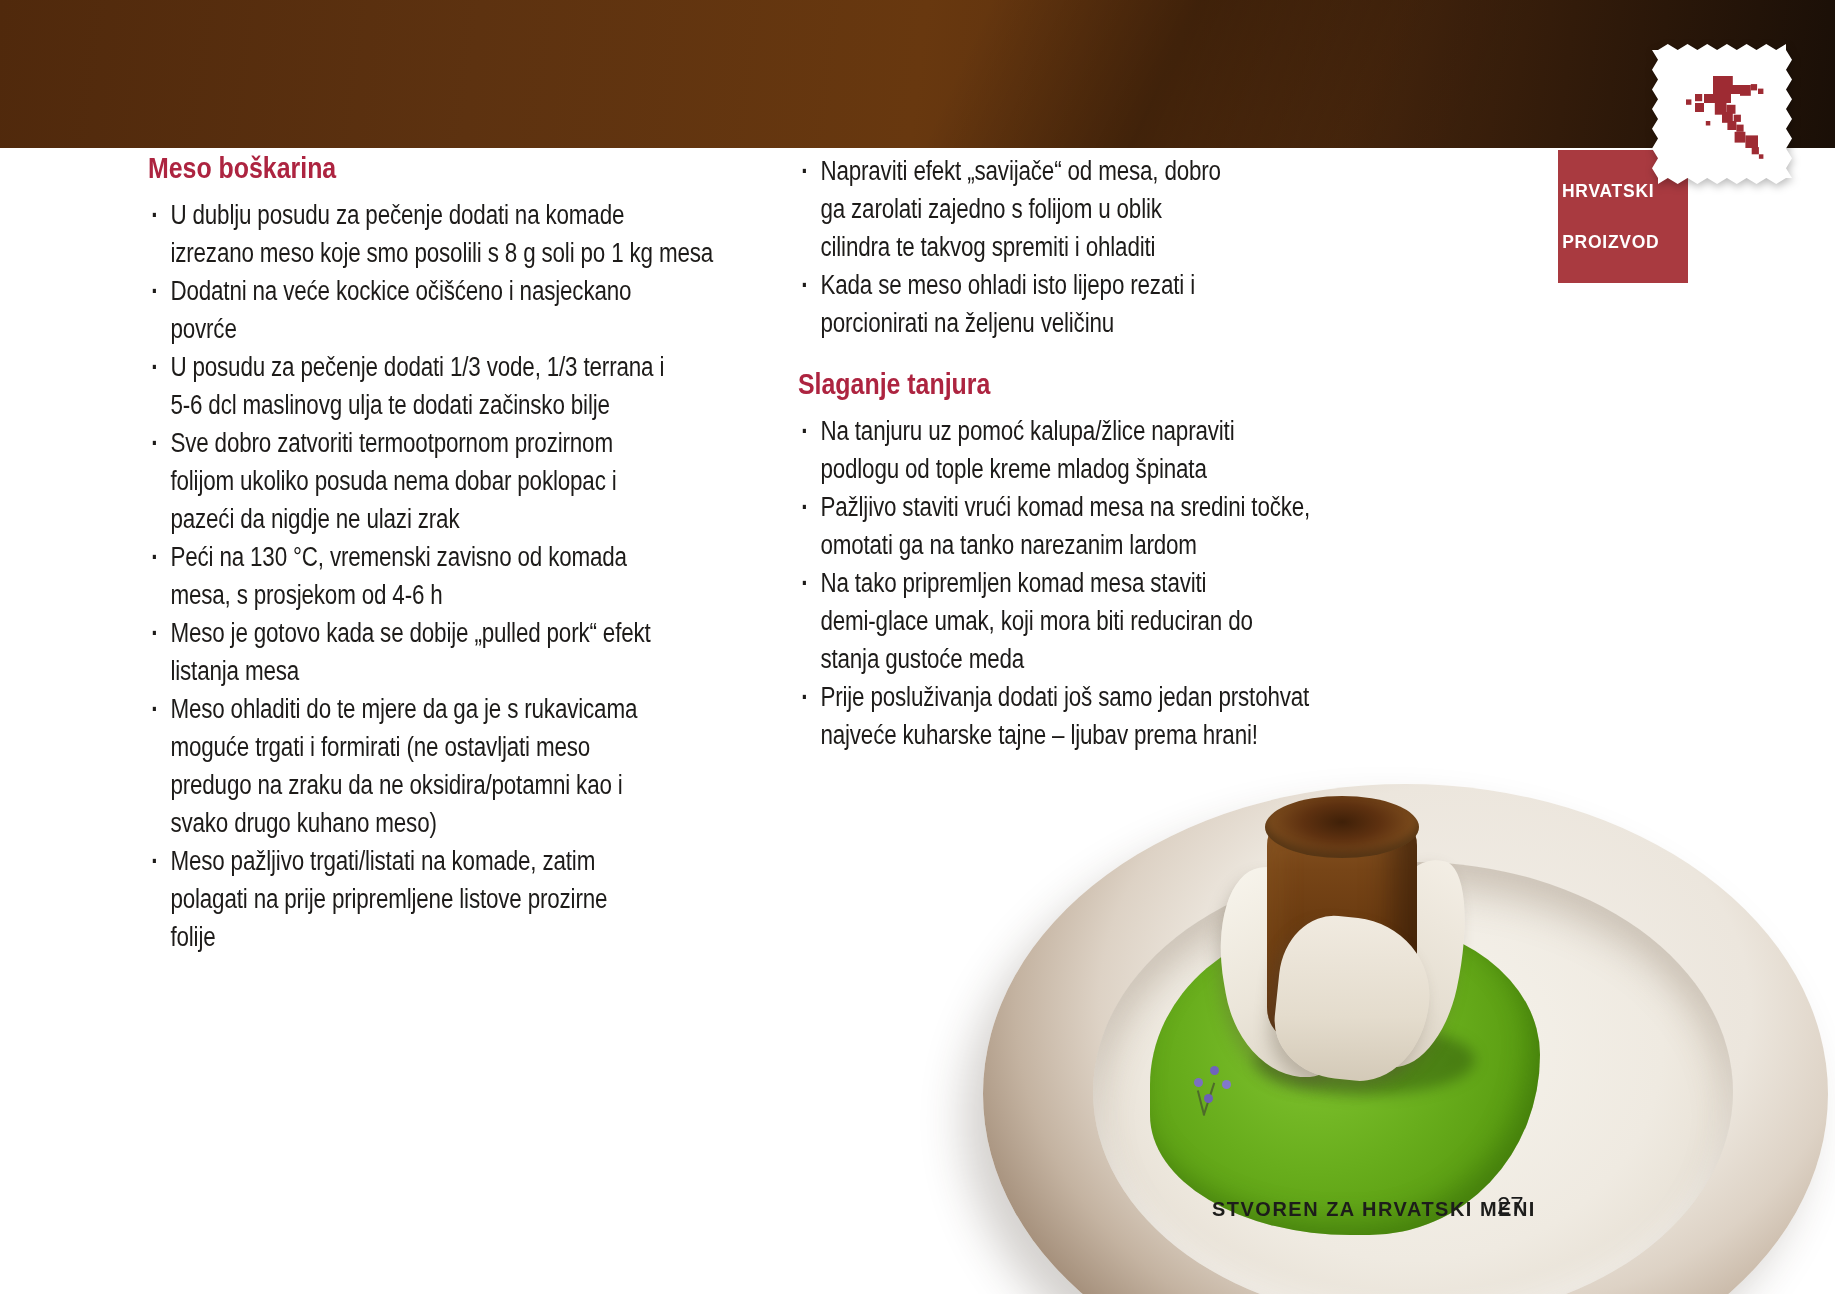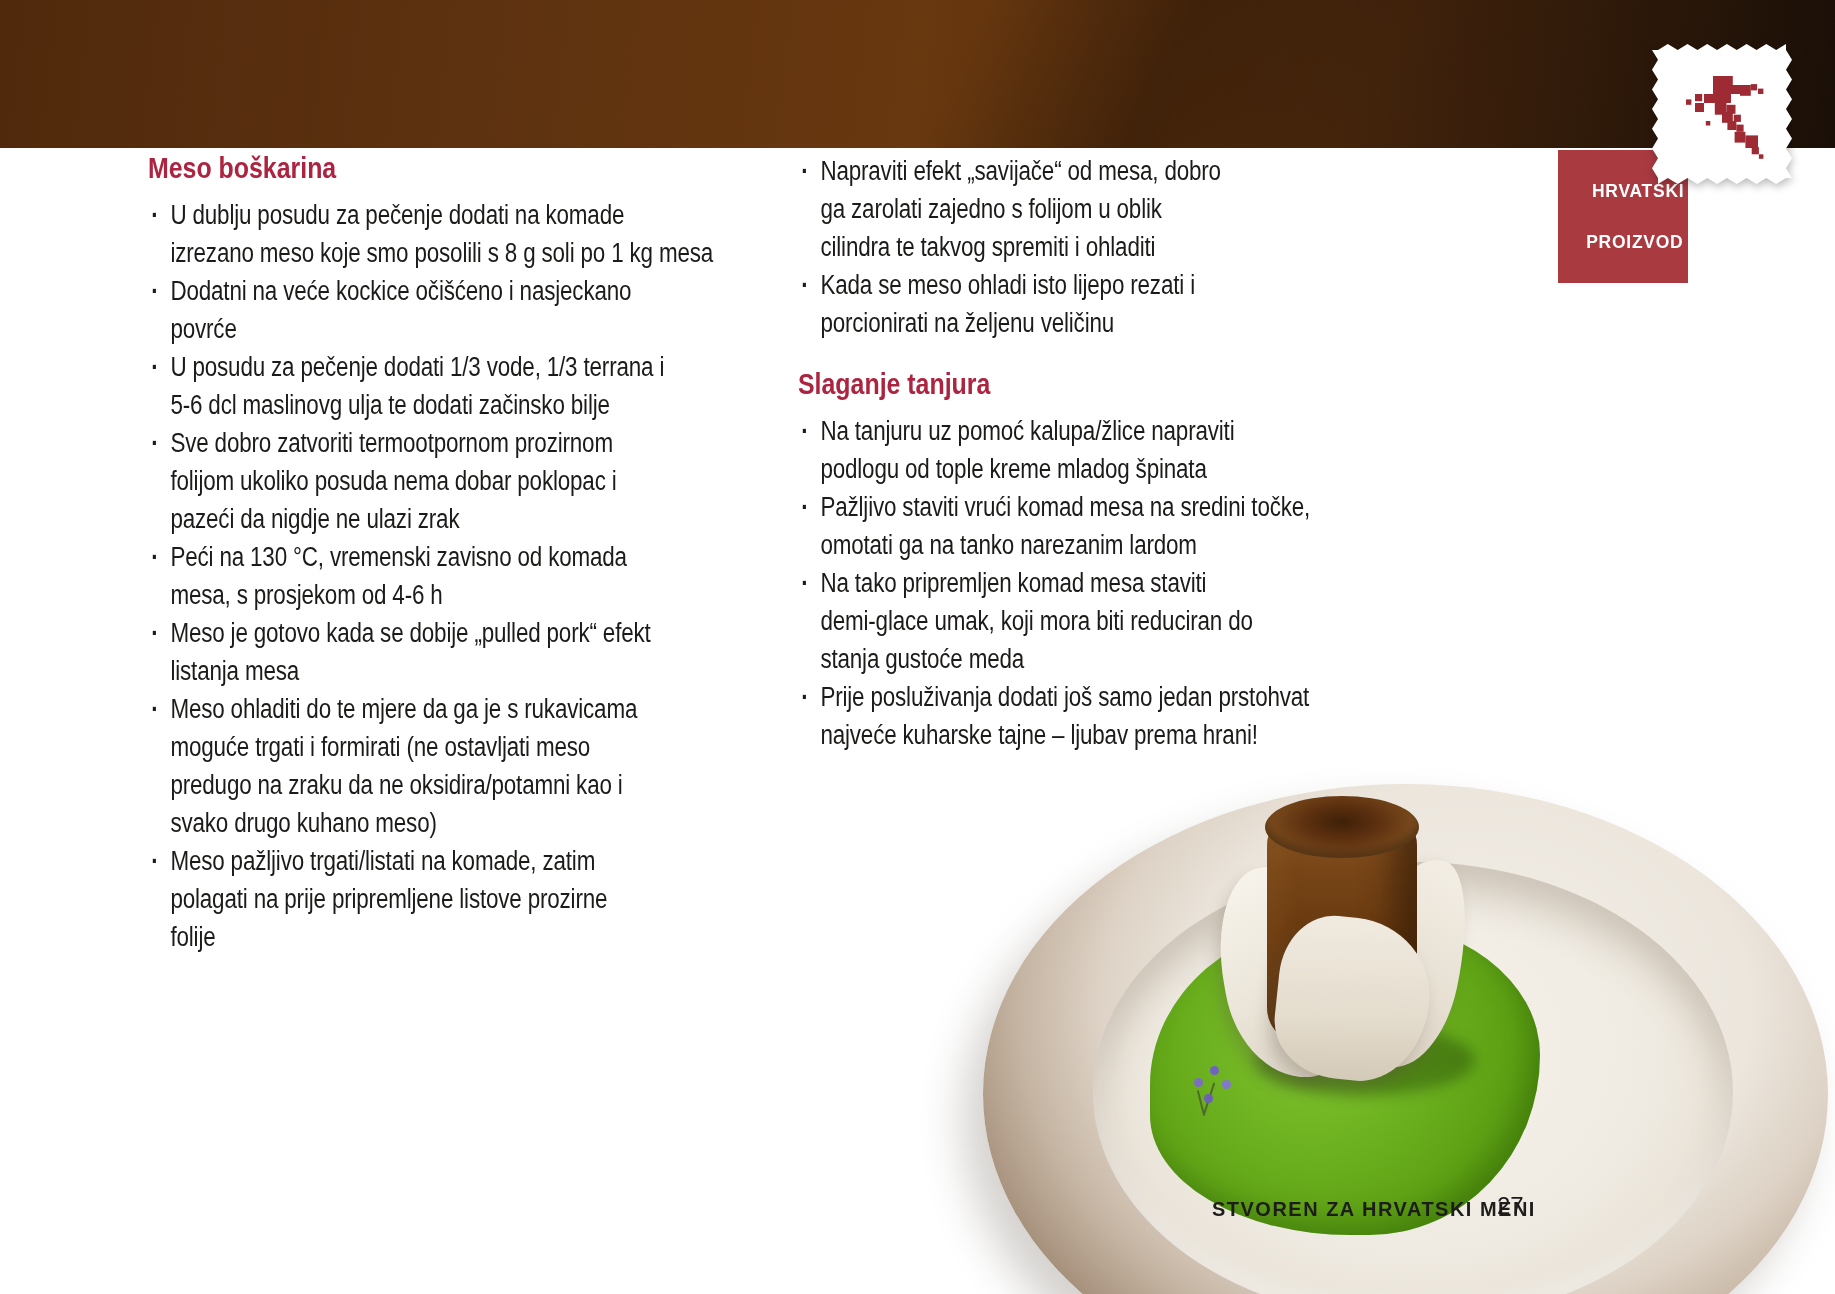--- a/index.html
+++ b/index.html
@@ -13,21 +13,21 @@
     background:linear-gradient(97deg,#50290c 0%,#5d3210 26%,#68380f 50%,#5b300e 64%,#3a1f0b 80%,#1a0f07 100%);
   }
   .band::after{
     content:""; position:absolute; inset:0;
     background:linear-gradient(115deg,transparent 52%,rgba(0,0,0,.30) 63%,rgba(0,0,0,.05) 74%,transparent 82%);
   }
   
   .badge{
     position:absolute; left:1558px; top:150px; width:130px; height:133px;
     background:#a93a40; z-index:3; display:flex; flex-direction:column;
-    justify-content:center; align-items:flex-end; text-align:center;gap:25px;
+    justify-content:center; align-items:flex-start; text-align:center;gap:25px;
   }
   .badge span{
     color:#fff; font-weight:bold; font-size:19px; line-height:26px; letter-spacing:.8px;
     transform:scaleX(.92);
   }
   .stamp{position:absolute; left:1652px; top:44px; width:140px; height:140px; z-index:4;
     filter:drop-shadow(1px 3px 4px rgba(0,0,0,.28));}
   
   .col{position:absolute; transform-origin:left top;}
   .col-left{left:148px; top:148px; width:760px; transform:scaleX(.83);}

